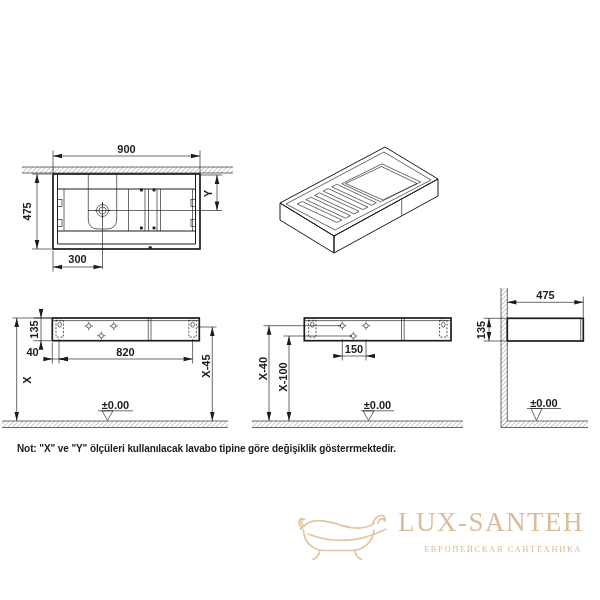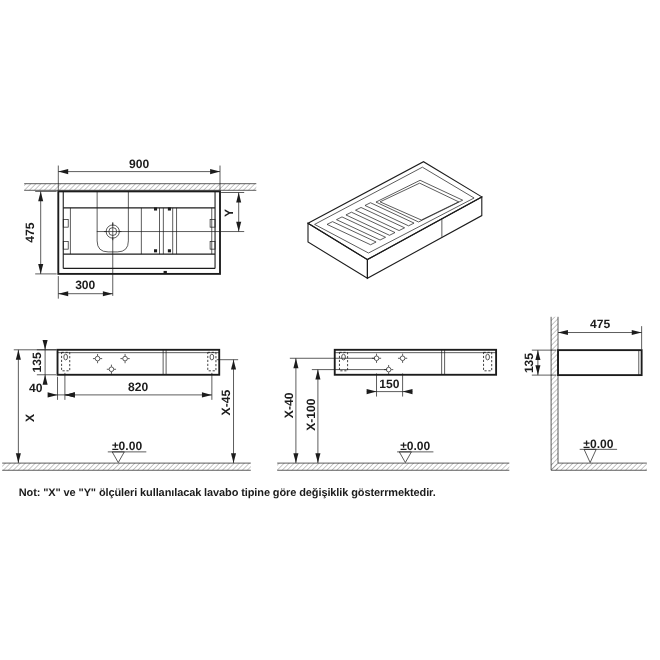--- a/index.html
+++ b/index.html
@@ -258,14 +258,29 @@
     <g>
       <text class="dim" x="544" y="407">±0.00</text>
       <line x1="527" y1="408.5" x2="561" y2="408.5" class="ln t"></line>
       <path d="M531,408.5 L542,408.5 L536.5,420.5 Z" class="ln t"></path>
     </g>
   </g>
 </svg>
 
 <div id="note">Not: "X" ve "Y" ölçüleri kullanılacak lavabo tipine göre değişiklik gösterrmektedir.</div>
 
-
+<div id="logo">
+  <svg id="tub" width="100" height="62" viewBox="0 0 102 64">
+    <g fill="none" stroke="var(--logo-icon)" stroke-width="1.8" stroke-linecap="round">
+      <path d="M4,26 C14,13 30,17 46,22 C60,26 72,26 80,20"></path>
+      <path d="M7,27 C8,40 17,48 30,48 L56,48 C70,48 79,38 80,27"></path>
+      <path d="M12,31 C40,42 68,38 92,26"></path>
+      <path d="M78,21 C83,8 93,10 91,18 C90,14 85,14 84,20"></path>
+      <path d="M6,25 C0,20 2,13 9,16 C4,15 3,20 8,23"></path>
+      <path d="M24,48 C23,53 20,56 17,57"></path>
+      <path d="M60,48 C61,53 64,56 67,57"></path>
+    </g>
+  </svg>
+  <div id="brand">LUX-SANTEH</div>
+  <div id="tagline">ЕВРОПЕЙСКАЯ САНТЕХНИКА</div>
 </div>
 
+</div>
+
 </body></html>

